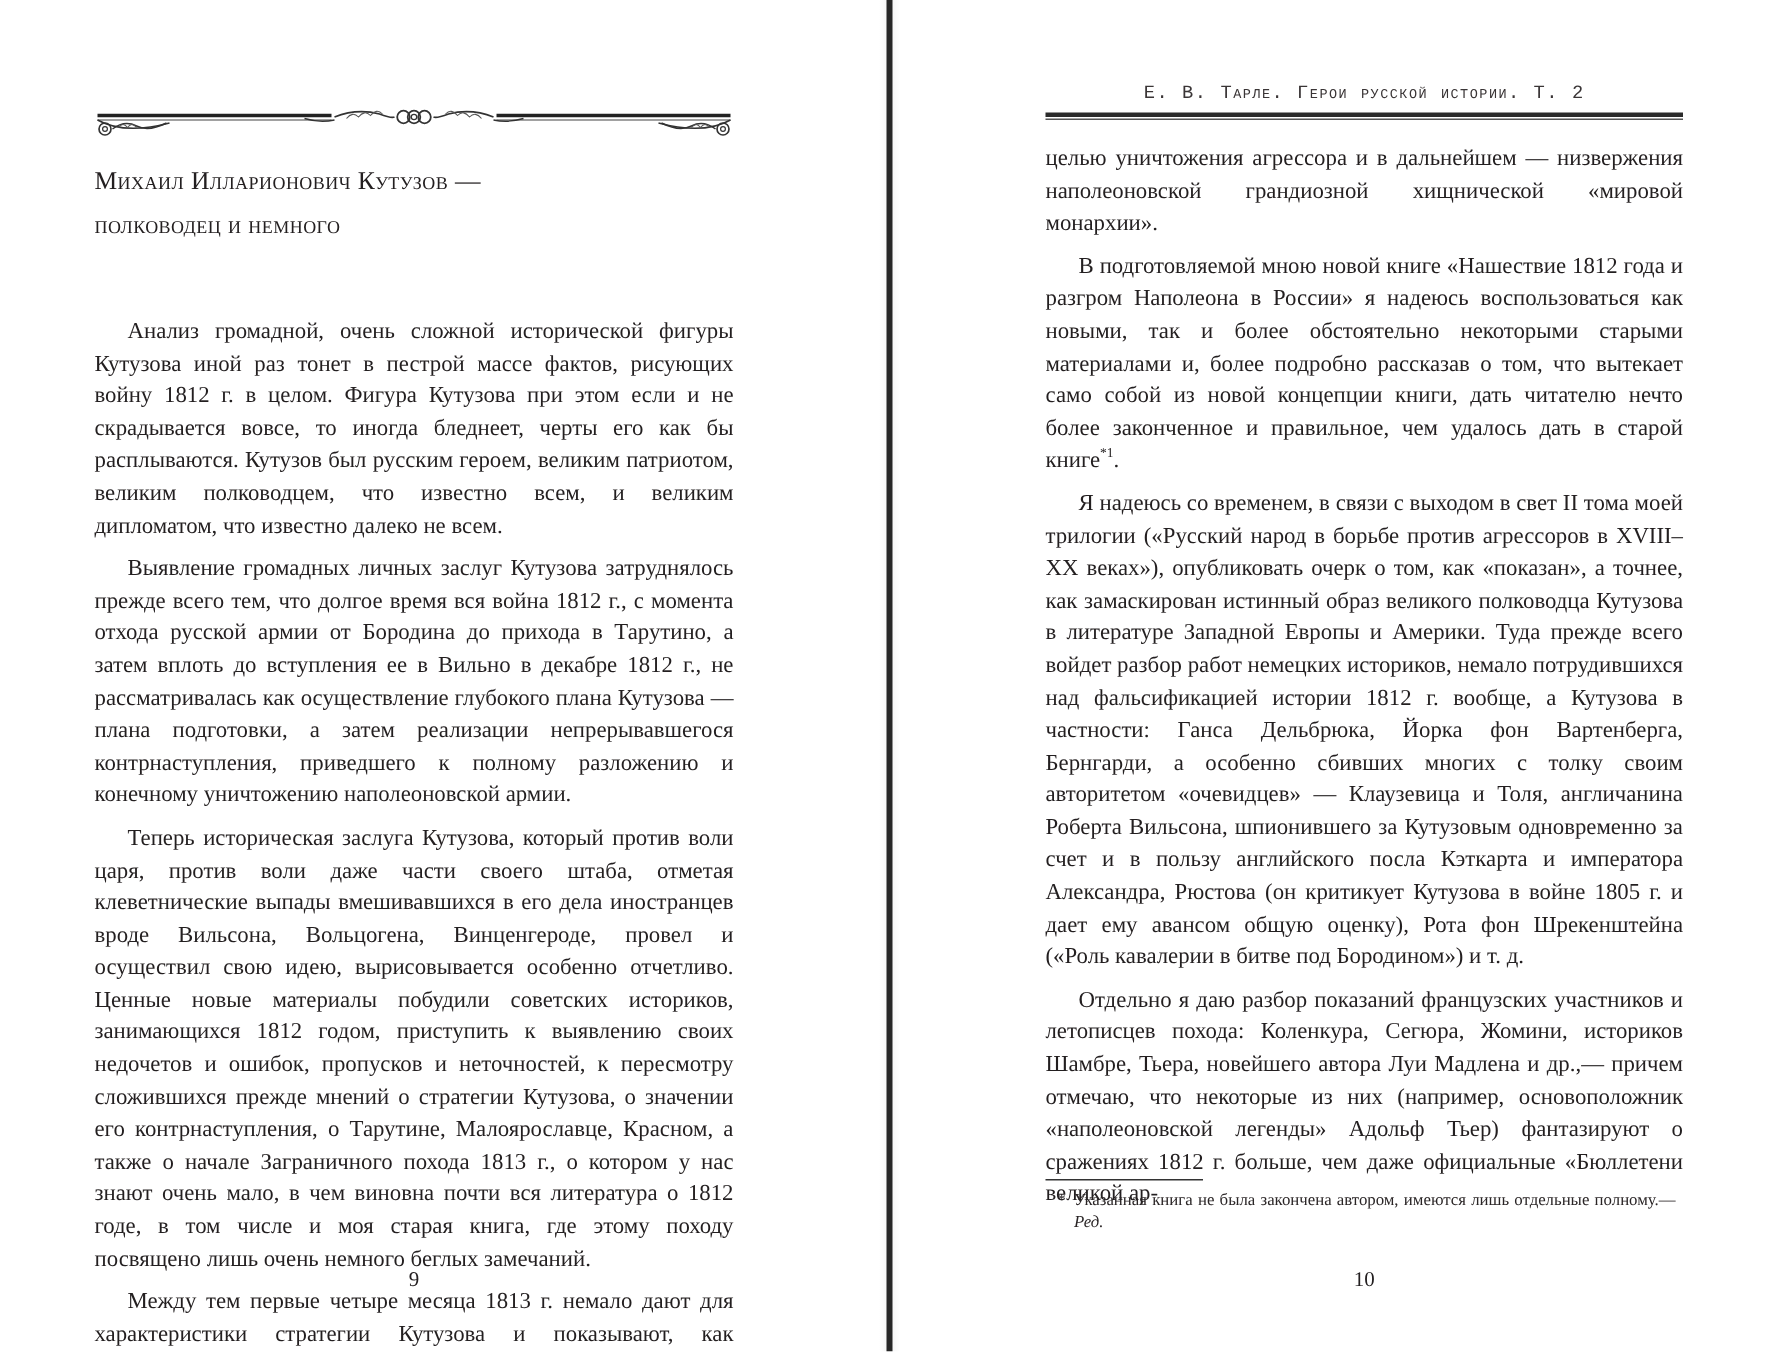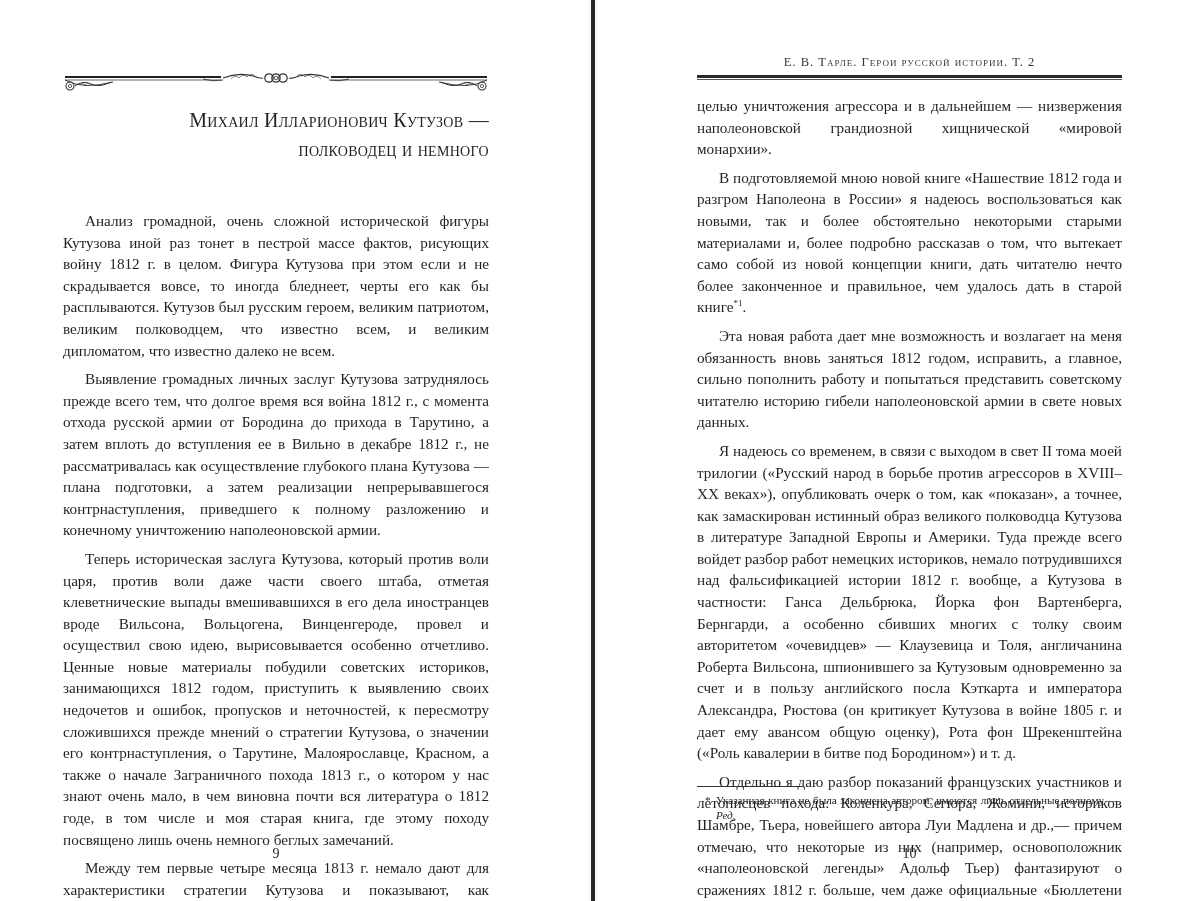--- a/index.html
+++ b/index.html
@@ -17,37 +17,37 @@
   }
   .page { position: absolute; top: 0; height: 901px; }
   .page-left { left: 63px; width: 426px; }
   .page-right { left: 697px; width: 425px; }
 
   
   .ornament { position: absolute; left: 0; top: 70px; width: 426px; height: 24px; }
   .ornament svg { display: block; }
 
   .chapter-title {
-    position: absolute; left: 0; top: 106px; width: 426px; text-align: right;
-    font-size: 20px; line-height: 29px; letter-spacing: 0.3px; color: #231f20;
+    position: absolute; left: 0; top: 106px; width: 426px; text-align: left;
+    font-size: 17px; line-height: 29px; letter-spacing: 0.3px; color: #231f20;
     font-variant: small-caps;
   }
 
   .body-text {
     position: absolute; left: 0; width: 100%;
     font-size: 15.2px; line-height: 21.6px; text-align: justify; hyphens: manual;
   }
   .body-text p { margin: 0 0 7px 0; text-indent: 22px; font-family: Liberation Serif, serif; }
   .page-left .body-text { top: 210px; }
   .page-right .body-text { top: 95px; }
   .page-right .body-text p.cont { text-indent: 0; }
 
   .running-head {
     position: absolute; left: 0; top: 55px; width: 425px; text-align: center;
-    font-size: 12.5px; letter-spacing: 1px; font-variant: small-caps; color: #3a3536;
+    font-size: 12.5px; letter-spacing: 1px; font-variant: small-caps; color: #3a3536; font-family: Liberation Mono, monospace;
   }
   .head-rule {
     position: absolute; left: 0; top: 75px; width: 425px; height: 6px;
   }
   .head-rule .thick { position: absolute; left: 0; top: 0; width: 100%; height: 3px; background: #2b2b2b; }
   .head-rule .thin { position: absolute; left: 0; top: 4px; width: 100%; height: 1px; background: #555; }
 
   .sup { font-size: 9px; vertical-align: super; line-height: 0; }
 
   .footnote-rule { position: absolute; left: 0; top: 786px; width: 105px; height: 1px; background: #333; }
@@ -123,21 +123,20 @@
   <div class="page page-right">
     <div class="running-head">Е. В. Тарле. Герои русской истории. Т. 2</div>
     <div class="head-rule">
       <div class="thick"></div>
       <div class="thin"></div>
     </div>
 
     <div class="body-text">
       <p class="cont">целью уничтожения агрессора и в дальнейшем — низвержения наполеоновской грандиозной хищнической «мировой монархии».</p>
       <p><span>В подготовляемой мною новой книге «Нашествие 1812 года и разгром Наполеона в России» я надеюсь воспользоваться как новыми, так и более обстоятельно некоторыми старыми материалами и, более подробно рассказав о том, что вытекает само собой из новой концепции книги, дать читателю нечто более законченное и правильное, чем удалось дать в старой книге</span><span class="sup">*1</span><span>.</span></p>
-      <p>Эта новая работа дает мне возможность и возлагает на меня обязанность вновь заняться 1812 годом, исправить, а главное, сильно пополнить работу и попытаться представить советскому читателю историю гибели наполеоновской армии в свете новых данных.</p>
       <p>Я надеюсь со временем, в связи с выходом в свет II тома моей трилогии («Русский народ в борьбе против агрессоров в XVIII–XX веках»), опубликовать очерк о том, как «показан», а точнее, как замаскирован истинный образ великого полководца Кутузова в литературе Западной Европы и Америки. Туда прежде всего войдет разбор работ немецких историков, немало потрудившихся над фальсификацией истории 1812 г. вообще, а Кутузова в частности: Ганса Дельбрюка, Йорка фон Вартенберга, Бернгарди, а особенно сбивших многих с толку своим авторитетом «очевидцев» — Клаузевица и Толя, англичанина Роберта Вильсона, шпионившего за Кутузовым одновременно за счет и в пользу английского посла Кэткарта и императора Александра, Рюстова (он критикует Кутузова в войне 1805 г. и дает ему авансом общую оценку), Рота фон Шрекенштейна («Роль кавалерии в битве под Бородином») и т. д.</p>
       <p>Отдельно я даю разбор показаний французских участников и летописцев похода: Коленкура, Сегюра, Жомини, историков Шамбре, Тьера, новейшего автора Луи Мадлена и др.,— причем отмечаю, что некоторые из них (например, основоположник «наполеоновской легенды» Адольф Тьер) фантазируют о сражениях 1812 г. больше, чем даже официальные «Бюллетени великой ар-</p>
     </div>
 
     <div class="footnote-rule"></div>
     <div class="footnote">
       <span class="mark">*</span>
       <span class="fn-text"><span>Указанная книга не была закончена автором, имеются лишь отдельные полному.— </span><span class="editor">Ред.</span></span>
     </div>
 

